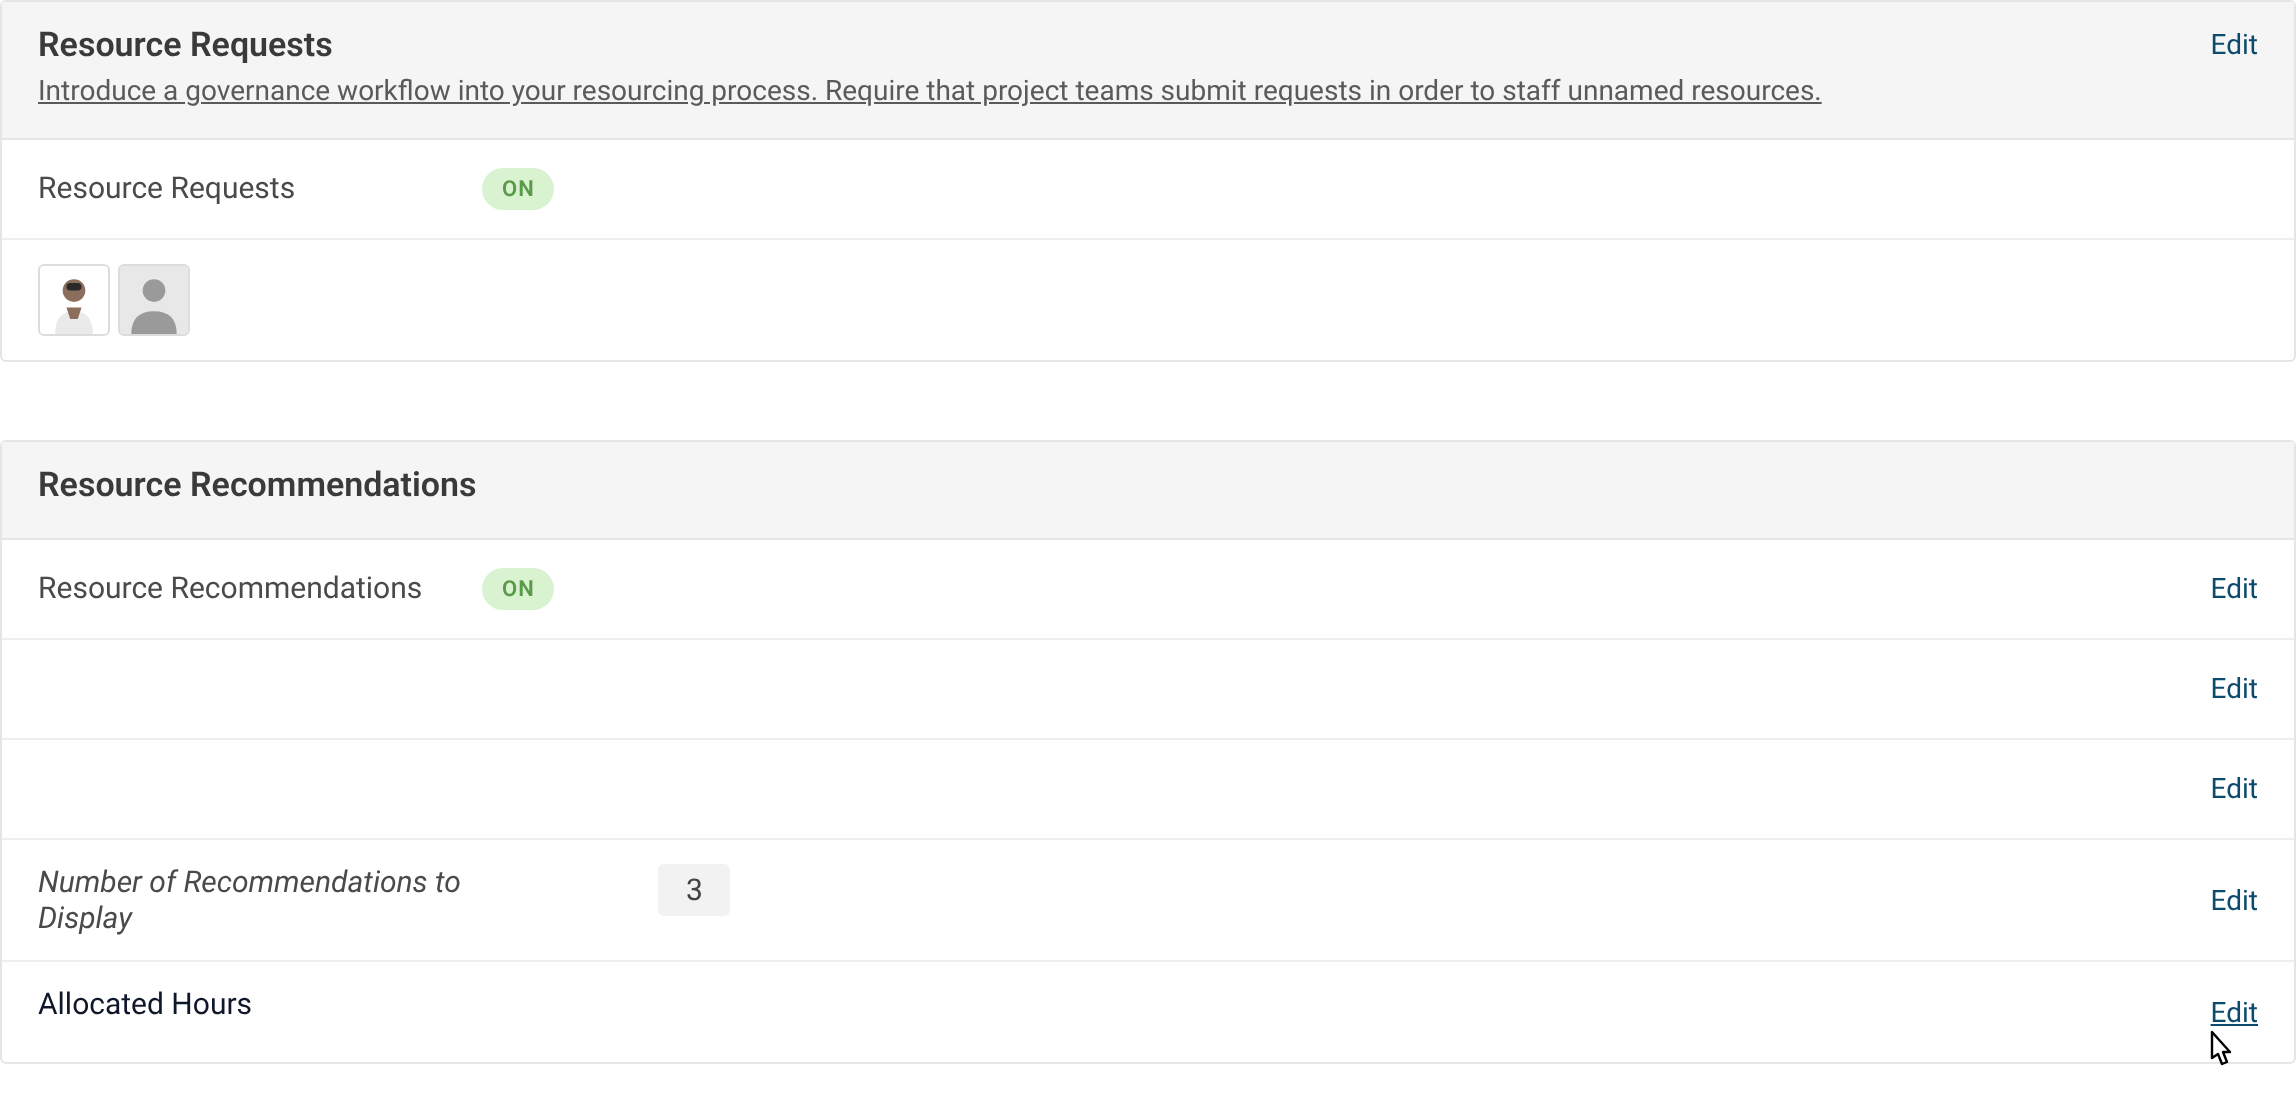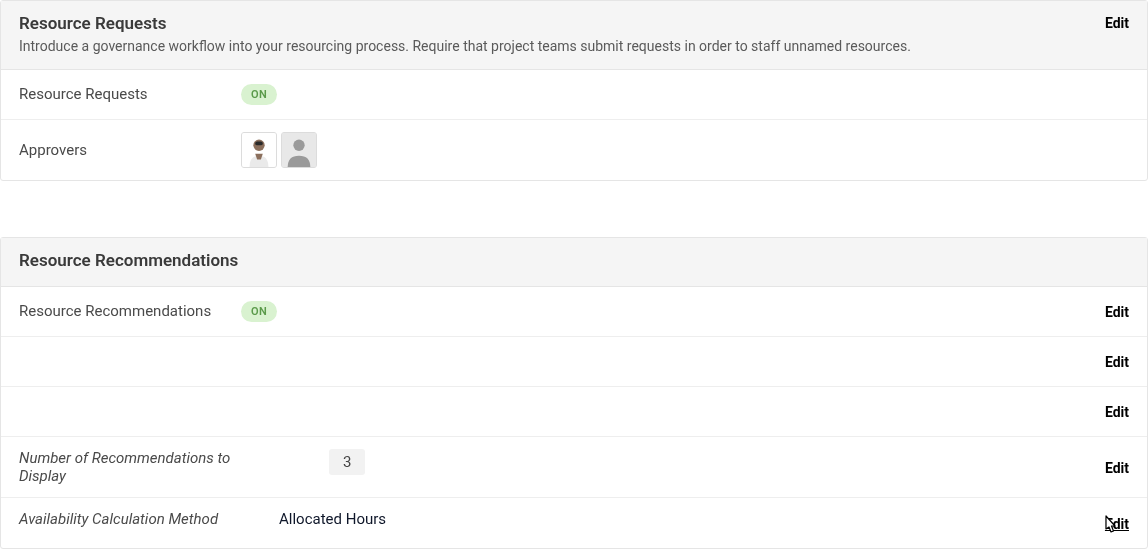--- a/index.html
+++ b/index.html
@@ -11,21 +11,21 @@
       font-family: -apple-system, BlinkMacSystemFont, "Segoe UI", Roboto, "Helvetica Neue", Arial, sans-serif;
       background: #ffffff;
       color: #333;
       font-size: 14px;
       width: 1148px;
       padding: 0;
     }
     .card {
       border: 1px solid #e5e5e5;
       border-radius: 3px;
-      margin-bottom: 56px;
+      margin-bottom: 39px;
       background: #ffffff;
     }
     .card-header {
       background: #f5f5f5;
       padding: 12px 18px;
       display: flex;
       justify-content: space-between;
       align-items: flex-start;
       border-bottom: 1px solid #e5e5e5;
     }
@@ -35,30 +35,30 @@
     .card-title {
       font-size: 17px;
       font-weight: 600;
       color: #3a3a3a;
       margin-bottom: 4px;
     }
     .card-desc {
       font-size: 14px;
       color: #5a5a5a;
       line-height: 1.4;
+      text-decoration: underline;
     }
     .edit-link {
-      color: #000000;
+      color: #0c4a6e;
       font-size: 14px;
       text-decoration: none;
       cursor: pointer;
       white-space: nowrap;
       margin-left: 20px;
       padding-top: 2px;
-      font-weight: bold;
     }
     .row {
       display: flex;
       align-items: center;
       padding: 12px 18px;
       border-bottom: 1px solid #eeeeee;
       min-height: 50px;
     }
     .row:last-child {
       border-bottom: none;
@@ -152,21 +152,20 @@
     </div>
 
     <div class="row">
       <div class="row-label">Resource Requests</div>
       <div class="row-value">
         <span class="pill">ON</span>
       </div>
     </div>
 
     <div class="row">
-      <div class="row-label">Approvers</div>
       <div class="row-value">
         <div class="avatars">
           <div class="avatar">
             <svg viewBox="0 0 36 36">
               <rect width="36" height="36" fill="#ffffff"></rect>
               <circle cx="18" cy="13" r="6" fill="#8b6f5c"></circle>
               <rect x="14" y="9" width="8" height="4" rx="2" fill="#2a2a2a"></rect>
               <path d="M 8 36 Q 8 24 18 24 Q 28 24 28 36 Z" fill="#eaeaea"></path>
               <path d="M 14 22 L 22 22 L 20 28 L 16 28 Z" fill="#8b6f5c"></path>
             </svg>
@@ -210,21 +209,20 @@
 
     <div class="row row-aligned">
       <div class="row-label wide">Number of Recommendations to Display</div>
       <div class="row-value" style="margin-left:50px;">
         <span class="value-box">3</span>
       </div>
       <a class="edit-link row-action">Edit</a>
     </div>
 
     <div class="row row-aligned">
-      <div class="row-label wide">Availability Calculation Method</div>
       <div class="row-value">
         <span class="value-text">Allocated Hours</span>
       </div>
       <a class="edit-link row-action" style="text-decoration:underline;">Edit</a>
     </div>
   </div>
 
   <svg class="cursor" width="20" height="24" viewBox="0 0 20 24" style="left:1100px; top:514px;">
     <path d="M6 2 L6 15 L9 13 L11 18 L13.5 17 L11.5 12 L15 12 Z" fill="#ffffff" stroke="#000000" stroke-width="1.2" stroke-linejoin="round"></path>
   </svg>

